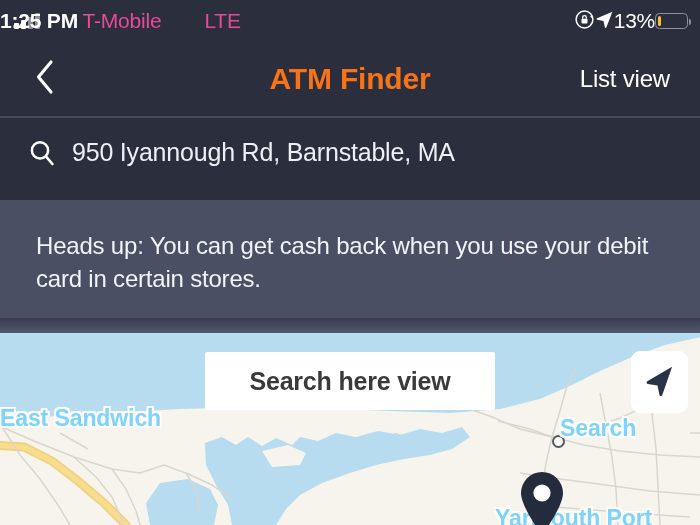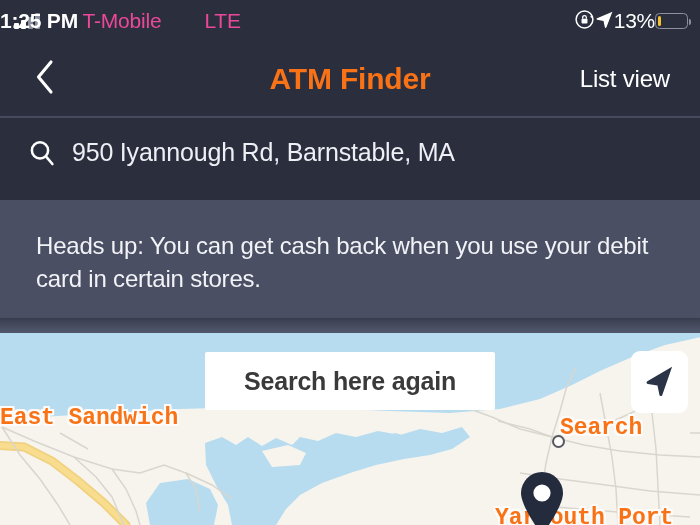--- a/index.html
+++ b/index.html
@@ -123,28 +123,27 @@
   .map {
     position: absolute; top: 333px; left: 0; width: 700px; height: 192px;
     background: #b7dcef;
     overflow: hidden;
   }
   .map svg { display:block; width: 700px; height: 192px; }
 
   .maplabel {
     position: absolute;
     font-weight: 700;
-    color: #f97316;
+    color: #7dd3fc;
     letter-spacing: -0.1px;
     text-shadow:
       -2px 0 #fdfcfa, 2px 0 #fdfcfa, 0 -2px #fdfcfa, 0 2px #fdfcfa,
       -2px -2px #fdfcfa, 2px -2px #fdfcfa, -2px 2px #fdfcfa, 2px 2px #fdfcfa;
     white-space: nowrap;
     pointer-events: none;
-    font-family: Liberation Mono, monospace;
   }
   #lbl-east-sandwich { left: 0px; top: 405px; font-size: 23px; }
   #lbl-dennis       { left: 560px; top: 415px; font-size: 23px; }
   #lbl-yarmouth     { left: 495px; top: 505px; font-size: 23px; }
 
   .poi-dot {
     position: absolute; left: 552px; top: 435px;
     width: 13px; height: 13px; border-radius: 50%;
     background: #fdfcfa; border: 2.6px solid #55585f;
     box-sizing: border-box;
@@ -301,21 +300,21 @@
   <div class="maplabel" id="lbl-dennis">Search</div>
   <div class="maplabel" id="lbl-yarmouth">Yarmouth Port</div>
 
   <span class="pin">
     <svg width="50" height="66" viewBox="0 0 50 66">
       <path d="M25 65 C25 65 46 37 46 23 A21 21 0 0 0 4 23 C4 37 25 65 25 65 Z" fill="#232b3d"></path>
       <circle cx="25" cy="23" r="8.6" fill="#ffffff"></circle>
     </svg>
   </span>
 
-  <div class="search-again">Search here again</div>
+  <div class="search-again">Search here view</div>
 
   <div class="locate-btn">
     <span>
       <svg width="33" height="33" viewBox="0 0 24 24">
         <path d="M21.5 2.4 3.1 12.3c-.9.5-.7 1.8.3 2l7 1.3 1.2 6.9c.2 1 1.5 1.2 2 .3L21.5 2.4z" fill="#2b3447" transform="rotate(-2 12 12)"></path>
       </svg>
     </span>
   </div>
 
 </div>

